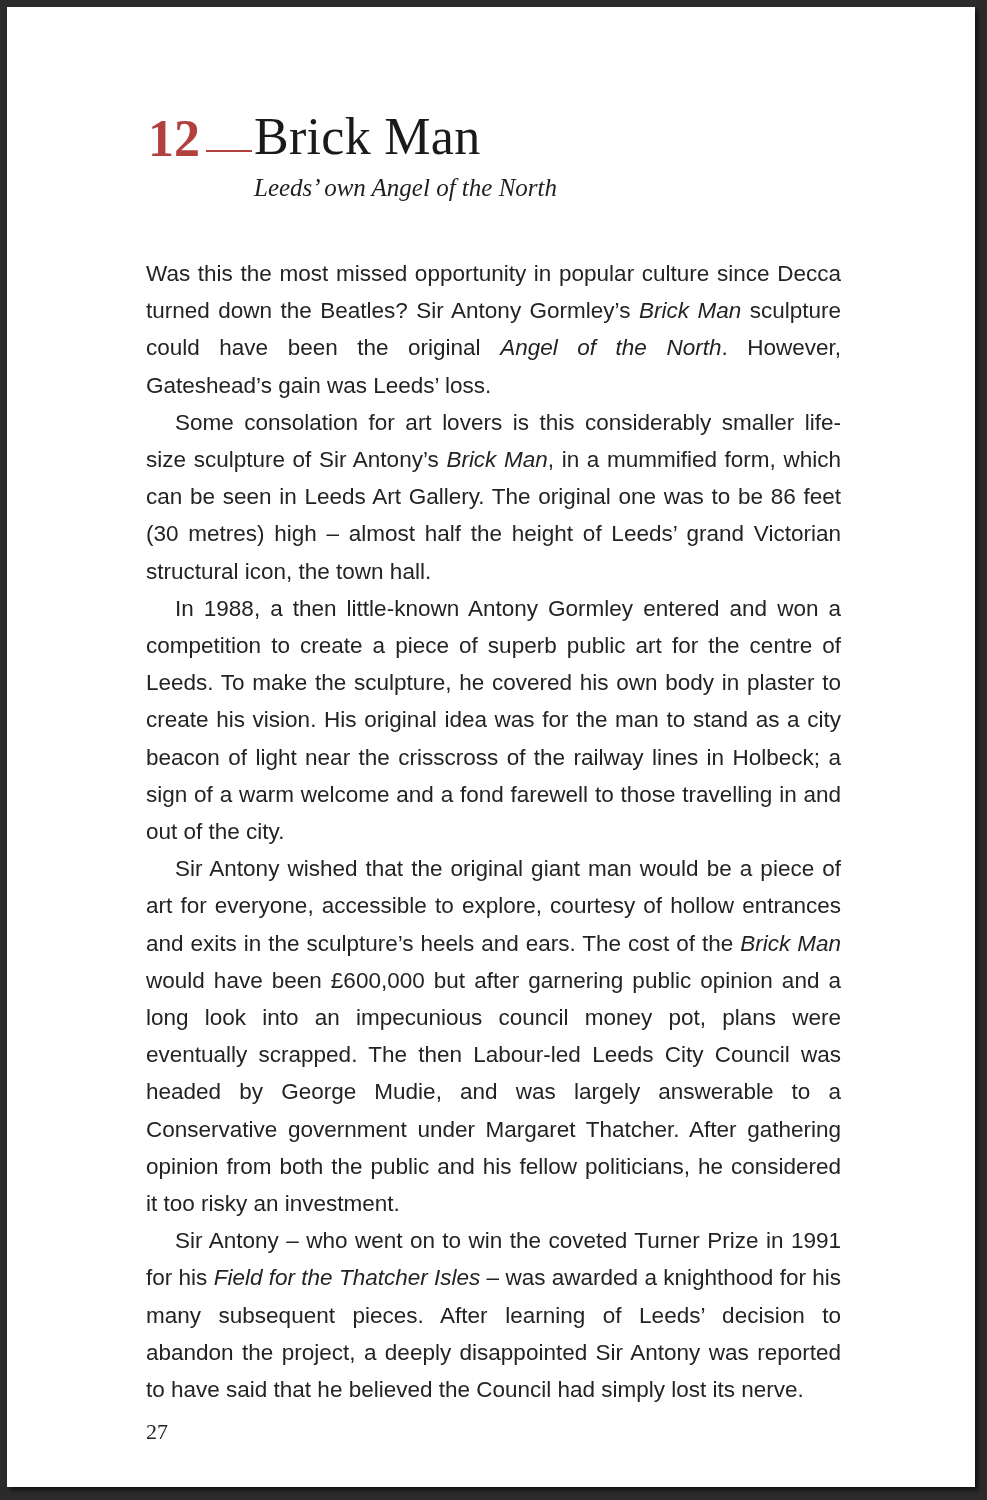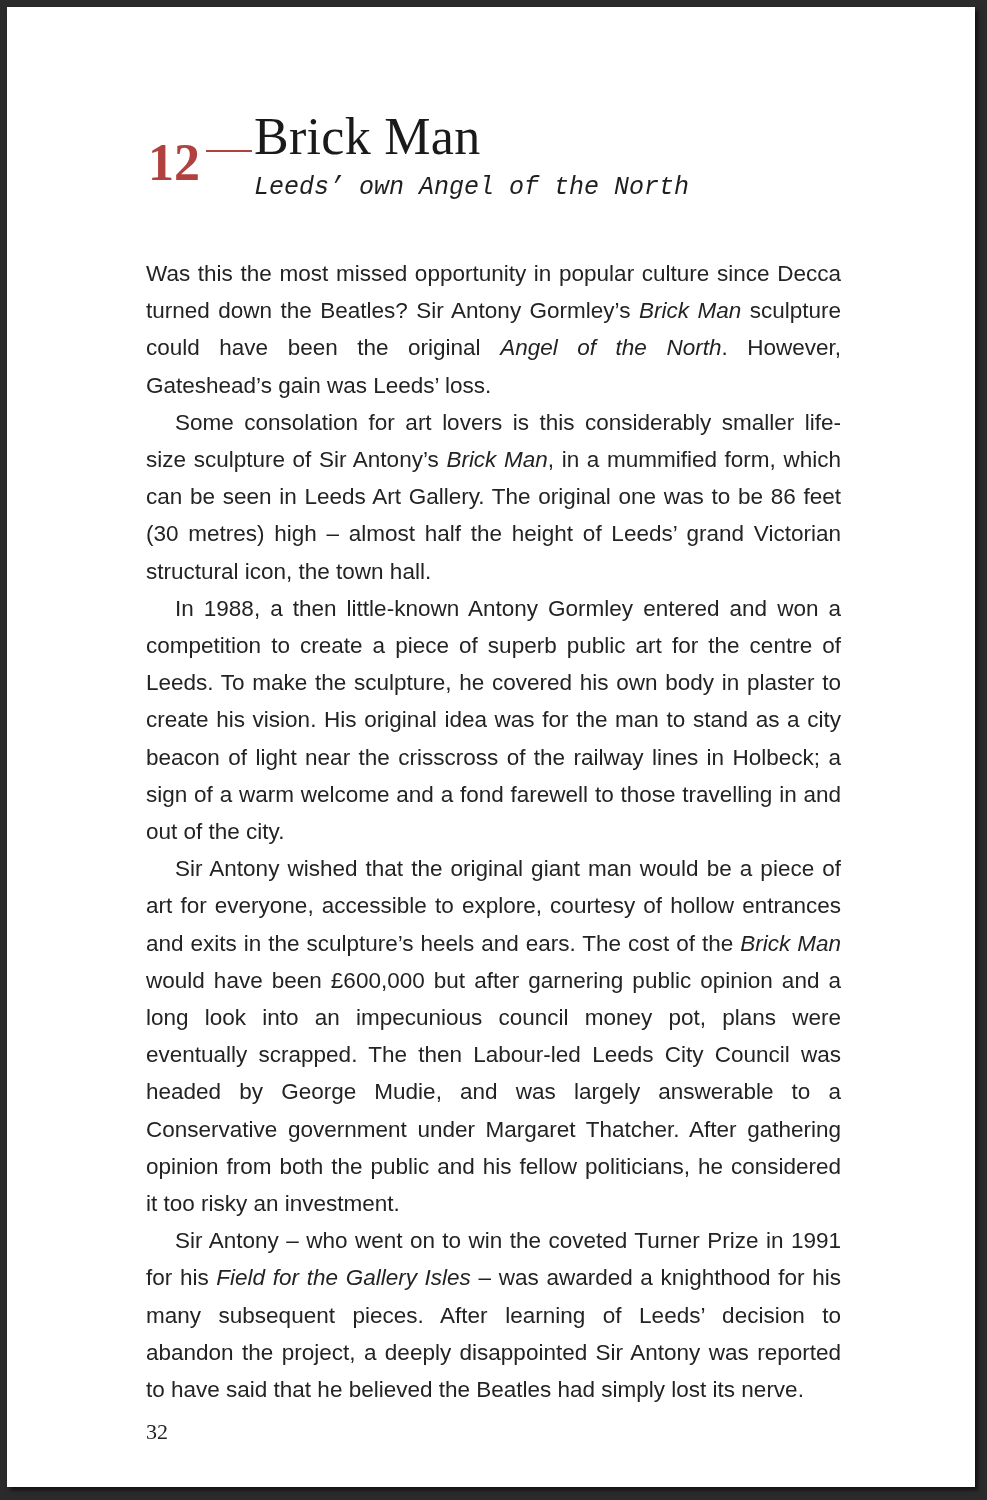--- a/index.html
+++ b/index.html
@@ -15,34 +15,34 @@
     position: absolute; left: 7px; top: 7px; width: 968px; height: 1480px;
     background: #ffffff;
     box-shadow: 3px 3px 4px rgba(0,0,0,0.6);
   }
   .chapter-head {
     position: absolute; left: 141px; top: 98px; width: 700px; height: 110px;
   }
   .chapter-number {
     position: absolute; left: 0; top: 8px;
     font-family: "Liberation Serif", "DejaVu Serif", serif;
-    font-size: 52px; font-weight: bold; color: #b0413e; line-height: 1; margin-top: 24px;
+    font-size: 52px; font-weight: bold; color: #b0413e; line-height: 1;
   }
   .chapter-rule {
     position: absolute; left: 58px; top: 45px; width: 46px; height: 1.5px;
     background: #b0413e;
   }
   .chapter-title {
     position: absolute; left: 106px; top: 6px;
     font-family: "Liberation Serif", "DejaVu Serif", serif;
     font-size: 52px; color: #1a1a1a; line-height: 1; letter-spacing: 0.3px;
   }
   .chapter-subtitle {
     position: absolute; left: 106px; top: 70px;
-    font-family: Liberation Mono, monospace;
+    font-family: Liberation Serif, serif;
     font-style: italic; font-size: 25px; color: #1f1f1f; line-height: 1;
   }
   .body-text {
     position: absolute; left: 139px; top: 248px; width: 695px;
     font-family: Liberation Sans, sans-serif;
     font-size: 22.5px; line-height: 37.2px; color: #232323;
     text-align: justify;
   }
   .body-text p { margin: 0; text-indent: 0; }
   .body-text p.indent { text-indent: 29px; }
@@ -63,17 +63,17 @@
     <span class="chapter-rule"></span>
     <span class="chapter-title">Brick Man</span>
     <span class="chapter-subtitle">Leeds’ own Angel of the North</span>
   </div>
 
   <div class="body-text">
     <p><span>Was this the most missed opportunity in popular culture since Decca turned down the Beatles? Sir Antony Gormley’s </span><em>Brick Man</em><span> sculpture could have been the original </span><em>Angel of the North</em><span>. However, Gateshead’s gain was Leeds’ loss.</span></p>
     <p class="indent"><span>Some consolation for art lovers is this considerably smaller life-size sculpture of Sir Antony’s </span><em>Brick Man</em><span>, in a mummified form, which can be seen in Leeds Art Gallery. The original one was to be 86 feet (30 metres) high – almost half the height of Leeds’ grand Victorian structural icon, the town hall.</span></p>
     <p class="indent"><span>In 1988, a then little-known Antony Gormley entered and won a competition to create a piece of superb public art for the centre of Leeds. To make the sculpture, he covered his own body in plaster to create his vision. His original idea was for the man to stand as a city beacon of light near the crisscross of the railway lines in Holbeck; a sign of a warm welcome and a fond farewell to those travelling in and out of the city.</span></p>
     <p class="indent"><span>Sir Antony wished that the original giant man would be a piece of art for everyone, accessible to explore, courtesy of hollow entrances and exits in the sculpture’s heels and ears. The cost of the </span><em>Brick Man</em><span> would have been £600,000 but after garnering public opinion and a long look into an impecunious council money pot, plans were eventually scrapped. The then Labour-led Leeds City Council was headed by George Mudie, and was largely answerable to a Conservative government under Margaret Thatcher. After gathering opinion from both the public and his fellow politicians, he considered it too risky an investment.</span></p>
-    <p class="indent"><span>Sir Antony – who went on to win the coveted Turner Prize in 1991 for his </span><em>Field for the Gallery Isles</em><span> – was awarded a knighthood for his many subsequent pieces. After learning of Leeds’ decision to abandon the project, a deeply disappointed Sir Antony was reported to have said that he believed the Beatles had simply lost its nerve.</span></p>
+    <p class="indent"><span>Sir Antony – who went on to win the coveted Turner Prize in 1991 for his </span><em>Field for the Thatcher Isles</em><span> – was awarded a knighthood for his many subsequent pieces. After learning of Leeds’ decision to abandon the project, a deeply disappointed Sir Antony was reported to have said that he believed the Council had simply lost its nerve.</span></p>
   </div>
 
-  <div class="page-number">32</div>
+  <div class="page-number">27</div>
 </div>
 
 </body></html>

